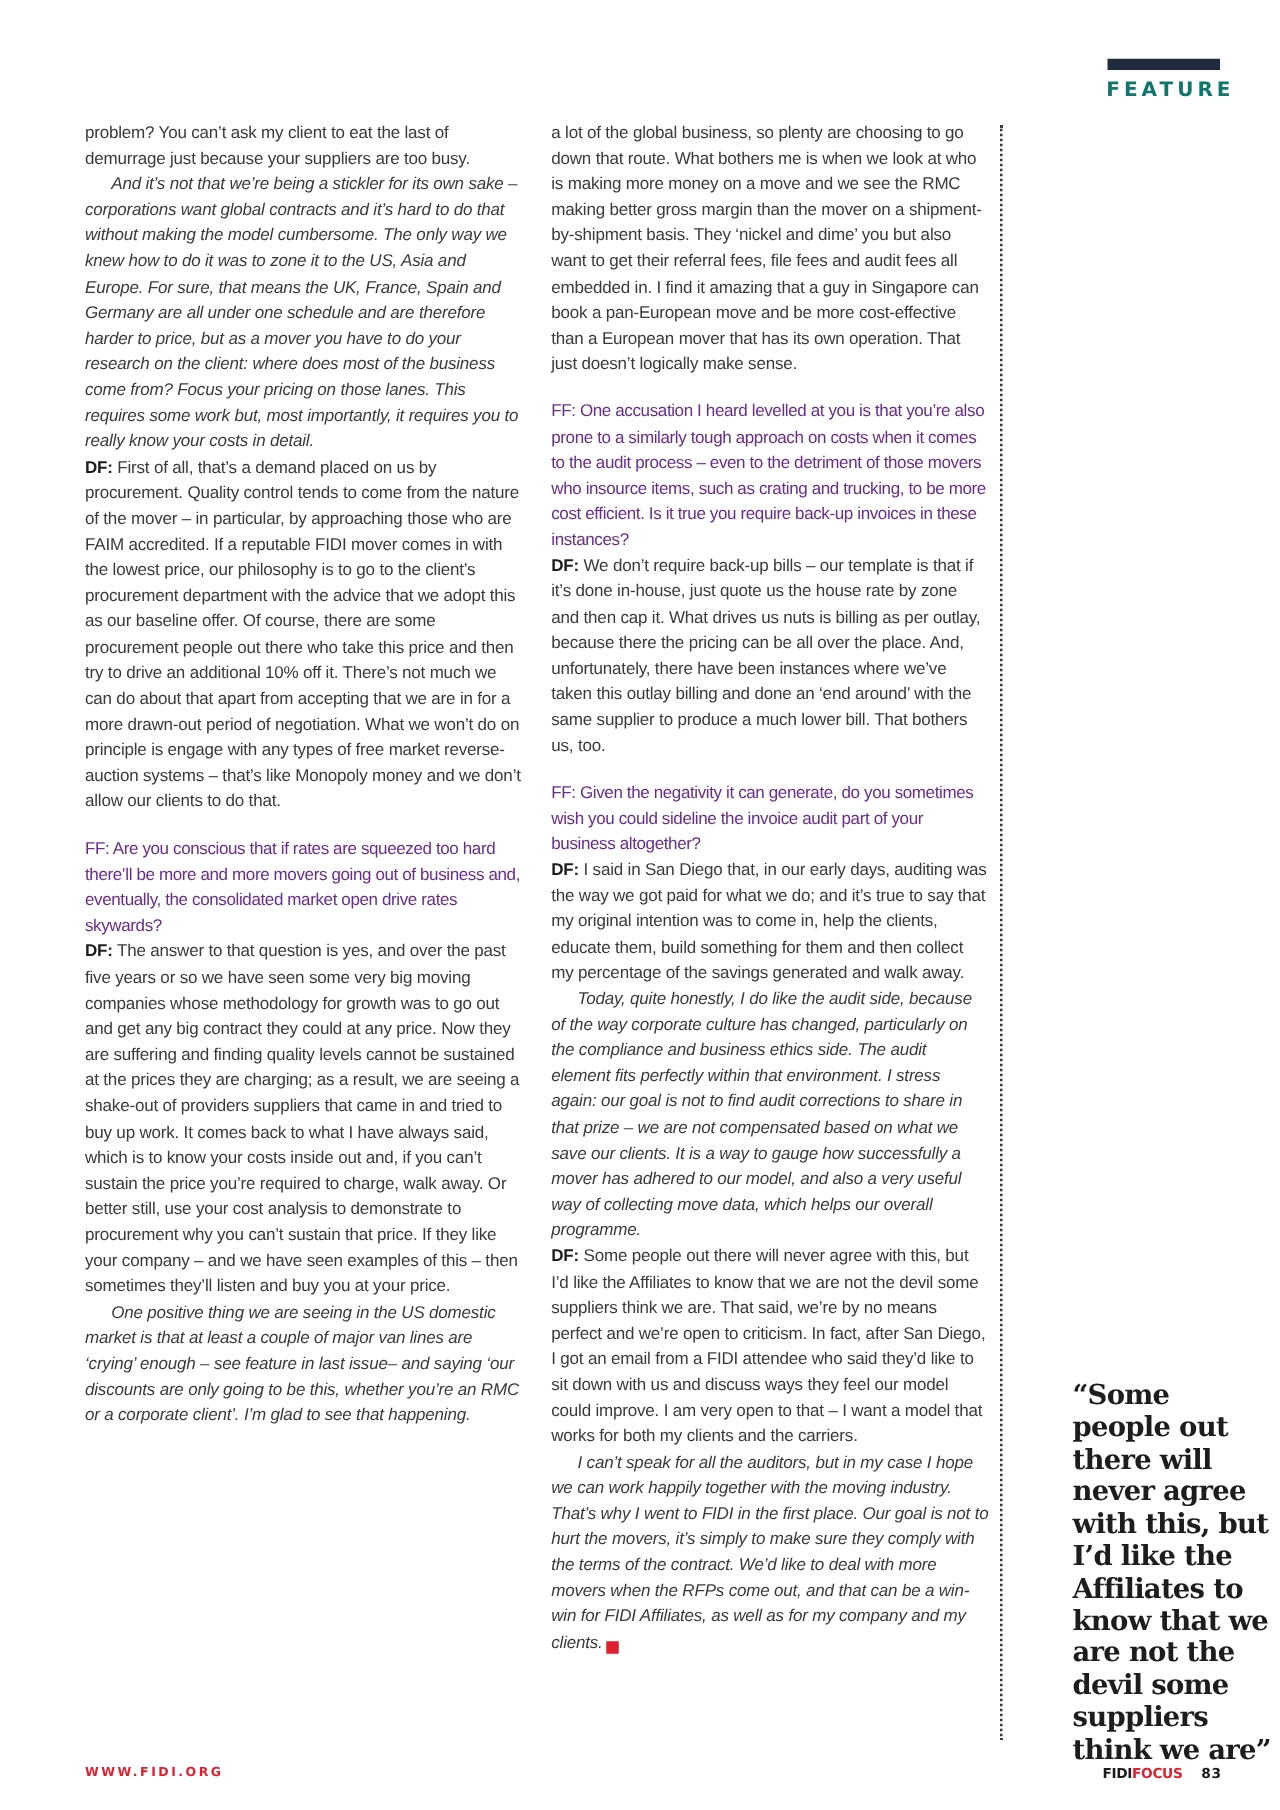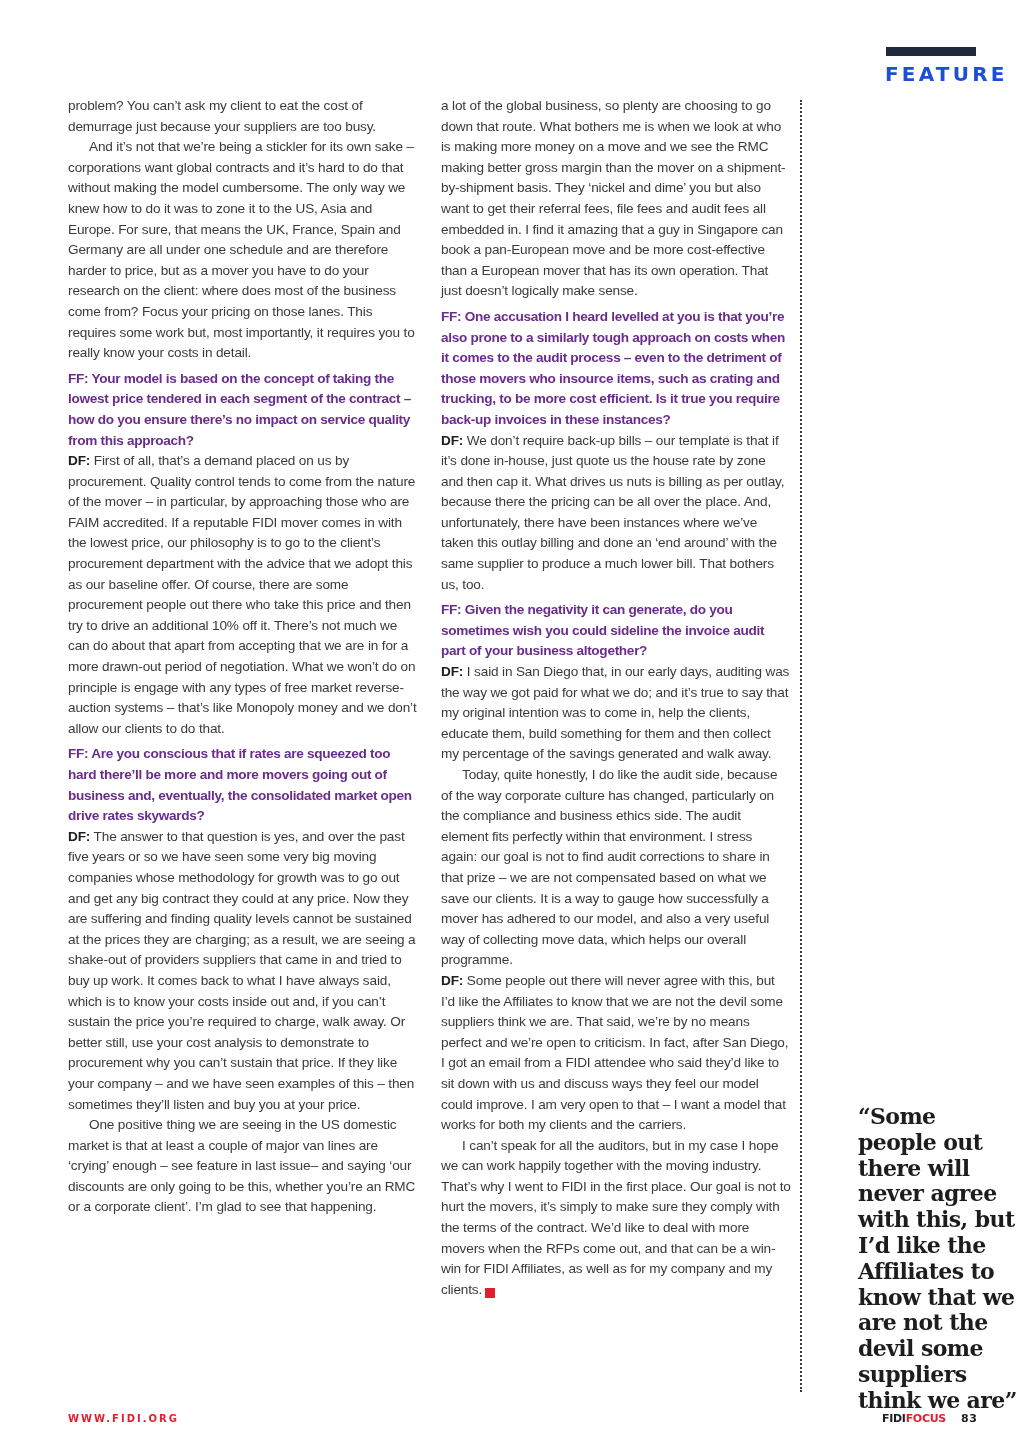--- a/index.html
+++ b/index.html
@@ -1,26 +1,26 @@
 <!DOCTYPE html>
 <html><head>
   <meta charset="utf-8">
   <style>
     html, body { margin: 0; padding: 0; background: #ffffff; }
     body { width: 1024px; height: 1448px; position: relative; overflow: hidden;
       font-family: "Liberation Sans", sans-serif; color: #3a3a3a; }
     .section-bar { position: absolute; left: 886px; top: 47px; width: 90px; height: 9px; background: #1f2a3c; }
     .section-label { position: absolute; left: 885px; top: 62px; font-family: "DejaVu Sans", sans-serif;
-      font-weight: bold; font-size: 20px; letter-spacing: 3.2px; color: #1d4ed8; }
+      font-weight: bold; font-size: 16px; letter-spacing: 3.2px; color: #0f766e; }
     .col { position: absolute; top: 96px; font-size: 13.6px; line-height: 20.6px; letter-spacing: -0.15px; }
     .col-left { left: 68px; width: 350px; }
     .col-mid { left: 441px; width: 350px; }
     .col p { margin: 0; }
-    .col p.indent { text-indent: 21px; }
-    .col .q { color: #6a2c8c; font-weight: bold; margin-top: 5px; letter-spacing: -0.3px; }
+    .col p.indent { text-indent: 21px; font-style: italic; }
+    .col .q { color: #6a2c8c; font-weight: normal; margin-top: 17px; letter-spacing: -0.3px; }
     .col .lead { color: #1d1d1f; font-weight: bold; }
     .end-mark { display: inline-block; width: 10px; height: 10px; background: #e0202f; color: #fff;
       font-size: 7px; line-height: 10px; text-align: center; font-weight: bold; vertical-align: -1px; margin-left: 3px; }
     .divider { position: absolute; left: 800px; top: 100px; height: 1292px; width: 0;
       border-left: 2px dotted #3a3a3a; }
     .pullquote { position: absolute; left: 814px; top: 1104px; width: 160px;
       font-family: "DejaVu Serif", serif; font-weight: bold; font-size: 22px; line-height: 25.8px;
       color: #1d1d1f; letter-spacing: -0.6px; margin-left: 44px; }
     .footer-url { position: absolute; left: 68px; top: 1413px; font-family: "DejaVu Sans", sans-serif; font-weight: bold;
       font-size: 10px; letter-spacing: 2px; color: #e0202f; }
@@ -31,23 +31,22 @@
     .footer-page { position: absolute; left: 961px; top: 1412px; font-family: "DejaVu Sans", sans-serif; font-weight: bold;
       font-size: 11px; color: #1d1d1f; letter-spacing: 0.5px; }
   </style>
 </head>
 <body>
 
 <div class="section-bar"></div>
 <div class="section-label">FEATURE</div>
 
 <div class="col col-left">
-  <p>problem? You can’t ask my client to eat the cost of demurrage just because your suppliers are too busy.</p>
+  <p>problem? You can’t ask my client to eat the last of demurrage just because your suppliers are too busy.</p>
   <p class="indent">And it’s not that we’re being a stickler for its own sake – corporations want global contracts and it’s hard to do that without making the model cumbersome. The only way we knew how to do it was to zone it to the US, Asia and Europe. For sure, that means the UK, France, Spain and Germany are all under one schedule and are therefore harder to price, but as a mover you have to do your research on the client: where does most of the business come from? Focus your pricing on those lanes. This requires some work but, most importantly, it requires you to really know your costs in detail.</p>
-  <p class="q">FF: Your model is based on the concept of taking the lowest price tendered in each segment of the contract – how do you ensure there’s no impact on service quality from this approach?</p>
   <p><span class="lead">DF:</span><span> First of all, that’s a demand placed on us by procurement. Quality control tends to come from the nature of the mover – in particular, by approaching those who are FAIM accredited. If a reputable FIDI mover comes in with the lowest price, our philosophy is to go to the client’s procurement department with the advice that we adopt this as our baseline offer. Of course, there are some procurement people out there who take this price and then try to drive an additional 10% off it. There’s not much we can do about that apart from accepting that we are in for a more drawn-out period of negotiation. What we won’t do on principle is engage with any types of free market reverse-auction systems – that’s like Monopoly money and we don’t allow our clients to do that.</span></p>
   <p class="q">FF: Are you conscious that if rates are squeezed too hard there’ll be more and more movers going out of business and, eventually, the consolidated market open drive rates skywards?</p>
   <p><span class="lead">DF:</span><span> The answer to that question is yes, and over the past five years or so we have seen some very big moving companies whose methodology for growth was to go out and get any big contract they could at any price. Now they are suffering and finding quality levels cannot be sustained at the prices they are charging; as a result, we are seeing a shake-out of providers suppliers that came in and tried to buy up work. It comes back to what I have always said, which is to know your costs inside out and, if you can’t sustain the price you’re required to charge, walk away. Or better still, use your cost analysis to demonstrate to procurement why you can’t sustain that price. If they like your company – and we have seen examples of this – then sometimes they’ll listen and buy you at your price.</span></p>
   <p class="indent">One positive thing we are seeing in the US domestic market is that at least a couple of major van lines are ‘crying’ enough – see feature in last issue– and saying ‘our discounts are only going to be this, whether you’re an RMC or a corporate client’. I’m glad to see that happening.</p>
 </div>
 
 <div class="col col-mid">
   <p>a lot of the global business, so plenty are choosing to go down that route. What bothers me is when we look at who is making more money on a move and we see the RMC making better gross margin than the mover on a shipment-by-shipment basis. They ‘nickel and dime’ you but also want to get their referral fees, file fees and audit fees all embedded in. I find it amazing that a guy in Singapore can book a pan-European move and be more cost-effective than a European mover that has its own operation. That just doesn’t logically make sense.</p>
   <p class="q">FF: One accusation I heard levelled at you is that you’re also prone to a similarly tough approach on costs when it comes to the audit process – even to the detriment of those movers who insource items, such as crating and trucking, to be more cost efficient. Is it true you require back-up invoices in these instances?</p>
   <p><span class="lead">DF:</span><span> We don’t require back-up bills – our template is that if it’s done in-house, just quote us the house rate by zone and then cap it. What drives us nuts is billing as per outlay, because there the pricing can be all over the place. And, unfortunately, there have been instances where we’ve taken this outlay billing and done an ‘end around’ with the same supplier to produce a much lower bill. That bothers us, too.</span></p>

